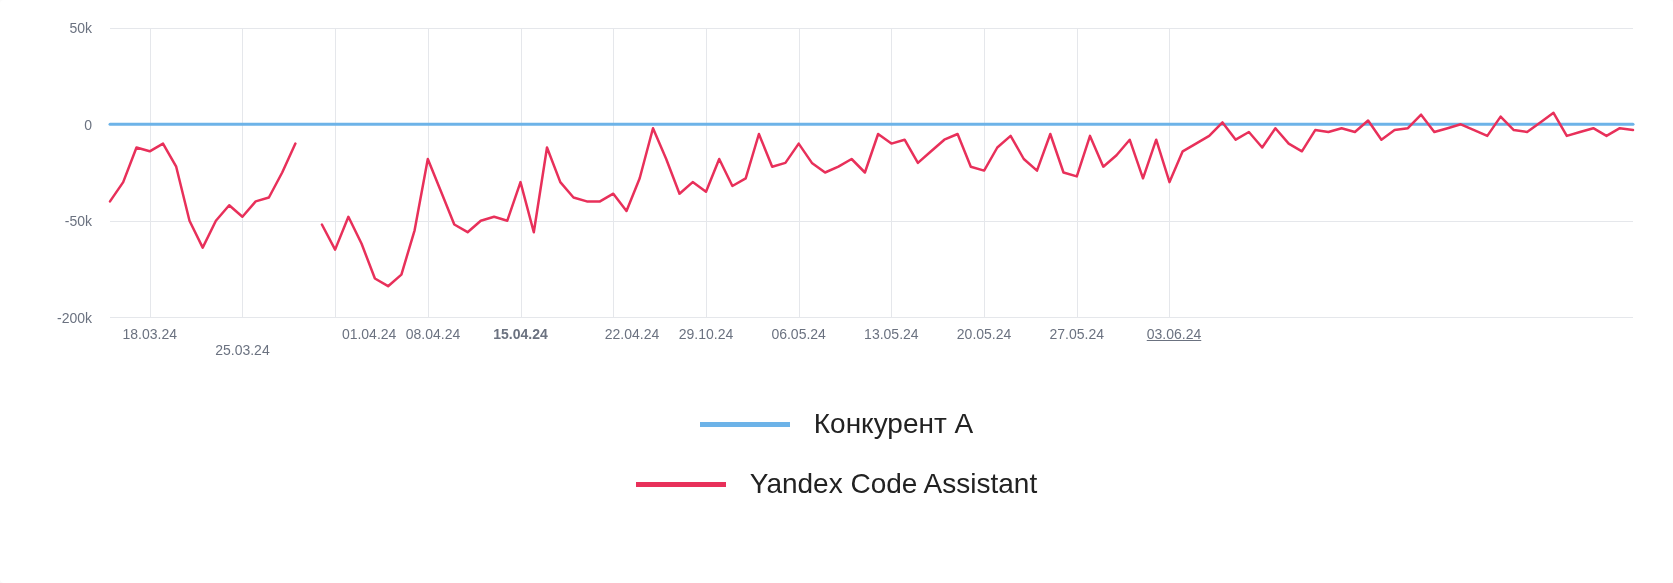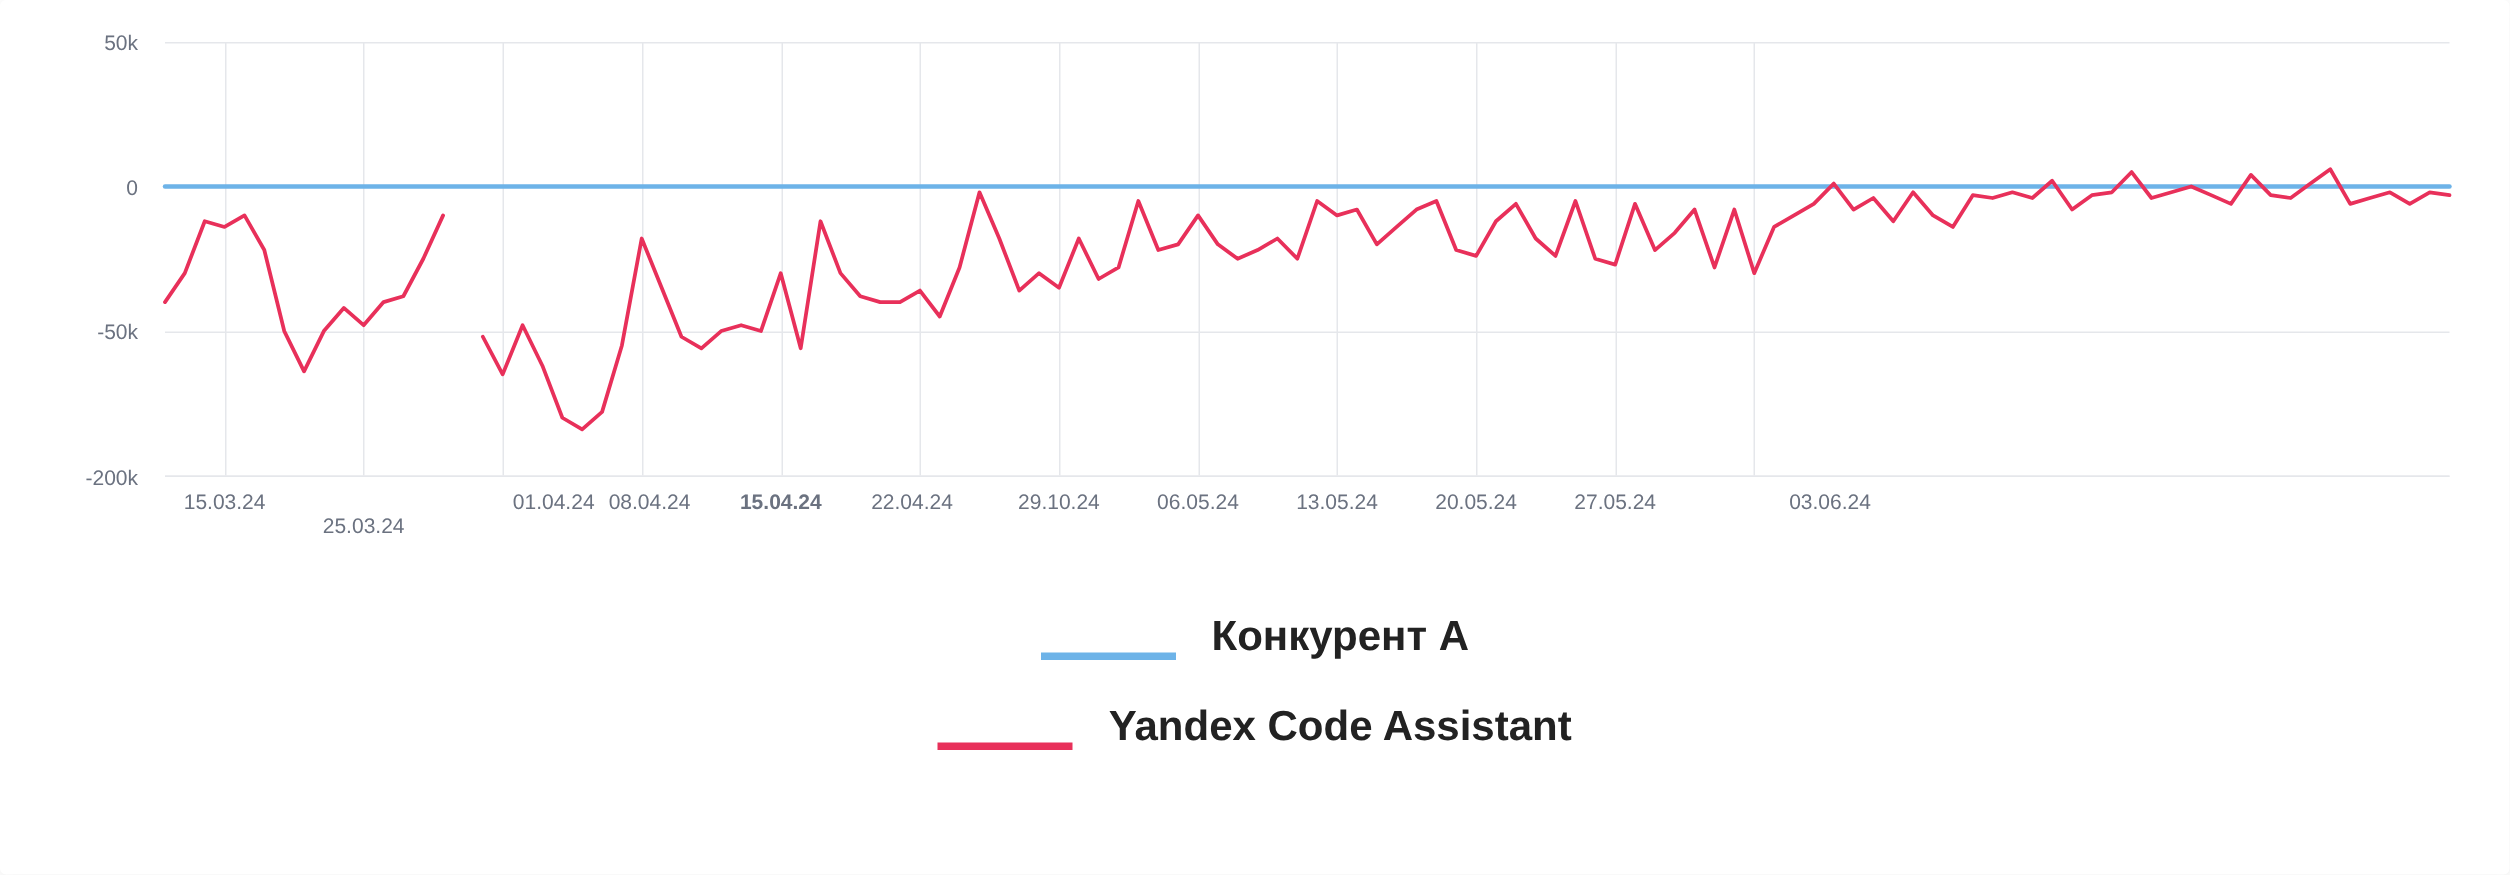--- a/index.html
+++ b/index.html
@@ -83,23 +83,22 @@
   }
   .legend {
     margin-top: 50px;
     display: flex;
     flex-direction: column;
     align-items: center;
     gap: 28px;
   }
   .legend-row {
     display: flex;
-    align-items: flex-end;
+    align-items: center;
     gap: 24px;
-    font-weight: bold;
   }
   .legend-line {
     width: 90px;
     height: 0;
     border-top-width: 5px;
     border-top-style: solid;
   }
   .legend-label {
     font-size: 28px;
     color: #222;
@@ -135,32 +134,32 @@
         <div class="grid-v" style="left: 874.07px;"></div>
         <div class="grid-v" style="left: 966.774px;"></div>
         <div class="grid-v" style="left: 1059.48px;"></div>
         <svg class="lines" id="lines" preserveAspectRatio="none" viewBox="0 0 1523 289">
           <path d="M0.0 96.3 L16.9 96.3 L33.8 96.3 L50.8 96.3 L67.7 96.3 L84.6 96.3 L101.5 96.3 L118.5 96.3 L135.4 96.3 L152.3 96.3 L169.2 96.3 L186.1 96.3 L203.1 96.3 L220.0 96.3 L236.9 96.3 L253.8 96.3 L270.8 96.3 L287.7 96.3 L304.6 96.3 L321.5 96.3 L338.4 96.3 L355.4 96.3 L372.3 96.3 L389.2 96.3 L406.1 96.3 L423.1 96.3 L440.0 96.3 L456.9 96.3 L473.8 96.3 L490.7 96.3 L507.7 96.3 L524.6 96.3 L541.5 96.3 L558.4 96.3 L575.4 96.3 L592.3 96.3 L609.2 96.3 L626.1 96.3 L643.0 96.3 L660.0 96.3 L676.9 96.3 L693.8 96.3 L710.7 96.3 L727.7 96.3 L744.6 96.3 L761.5 96.3 L778.4 96.3 L795.3 96.3 L812.3 96.3 L829.2 96.3 L846.1 96.3 L863.0 96.3 L880.0 96.3 L896.9 96.3 L913.8 96.3 L930.7 96.3 L947.6 96.3 L964.6 96.3 L981.5 96.3 L998.4 96.3 L1015.3 96.3 L1032.3 96.3 L1049.2 96.3 L1066.1 96.3 L1083.0 96.3 L1099.9 96.3 L1116.9 96.3 L1133.8 96.3 L1150.7 96.3 L1167.6 96.3 L1184.6 96.3 L1201.5 96.3 L1218.4 96.3 L1235.3 96.3 L1252.2 96.3 L1269.2 96.3 L1286.1 96.3 L1303.0 96.3 L1319.9 96.3 L1336.9 96.3 L1353.8 96.3 L1370.7 96.3 L1387.6 96.3 L1404.5 96.3 L1421.5 96.3 L1438.4 96.3 L1455.3 96.3 L1472.2 96.3 L1489.2 96.3 L1506.1 96.3 L1523.0 96.3 " fill="none" stroke="#6db3e8" stroke-width="3" stroke-linejoin="round" stroke-linecap="round"></path>
           <path d="M0.0 173.4 L13.2 154.1 L26.5 119.5 L39.7 123.3 L53.0 115.6 L66.2 138.7 L79.5 192.7 L92.7 219.6 L105.9 192.7 L119.2 177.3 L132.4 188.8 L145.7 173.4 L158.9 169.5 L172.2 144.5 L185.4 115.6 M211.9 196.5 L225.1 221.6 L238.4 188.8 L251.6 215.8 L264.9 250.5 L278.1 258.2 L291.4 246.6 L304.6 202.3 L317.8 131.0 L331.1 163.8 L344.3 196.5 L357.6 204.2 L370.8 192.7 L384.1 188.8 L397.3 192.7 L410.5 154.1 L423.8 204.2 L437.0 119.5 L450.3 154.1 L463.5 169.5 L476.8 173.4 L490.0 173.4 L503.3 165.7 L516.5 183.0 L529.7 150.3 L543.0 100.2 L556.2 131.0 L569.5 165.7 L582.7 154.1 L596.0 163.8 L609.2 131.0 L622.4 158.0 L635.7 150.3 L648.9 106.0 L662.2 138.7 L675.4 134.9 L688.7 115.6 L701.9 134.9 L715.1 144.5 L728.4 138.7 L741.6 131.0 L754.9 144.5 L768.1 106.0 L781.4 115.6 L794.6 111.7 L807.9 134.9 L821.1 123.3 L834.3 111.7 L847.6 106.0 L860.8 138.7 L874.1 142.6 L887.3 119.5 L900.6 107.9 L913.8 131.0 L927.0 142.6 L940.3 106.0 L953.5 144.5 L966.8 148.4 L980.0 107.9 L993.3 138.7 L1006.5 127.2 L1019.7 111.7 L1033.0 150.3 L1046.2 111.7 L1059.5 154.1 L1072.7 123.3 L1086.0 115.6 L1099.2 107.9 L1112.5 94.4 L1125.7 111.7 L1138.9 104.0 L1152.2 119.5 L1165.4 100.2 L1178.7 115.6 L1191.9 123.3 L1205.2 102.1 L1218.4 104.0 L1231.6 100.2 L1244.9 104.0 L1258.1 92.5 L1271.4 111.7 L1284.6 102.1 L1297.9 100.2 L1311.1 86.7 L1324.3 104.0 L1337.6 100.2 L1350.8 96.3 L1364.1 102.1 L1377.3 107.9 L1390.6 88.6 L1403.8 102.1 L1417.1 104.0 L1430.3 94.4 L1443.5 84.8 L1456.8 107.9 L1470.0 104.0 L1483.3 100.2 L1496.5 107.9 L1509.8 100.2 L1523.0 102.1 " fill="none" stroke="#e8305a" stroke-width="2.5" stroke-linejoin="round" stroke-linecap="round"></path>
         </svg>
     </div>
 
     <div class="x-labels" id="xlabels">
-        <div class="x-tick" style="left: 39.7304px;">15.03.24</div>
+        <div class="x-tick" style="left: 39.7304px;">18.03.24</div>
         <div class="x-tick" style="left: 132.435px; margin-top: 16px;">25.03.24</div>
         <div class="x-tick" style="left: 225.139px; margin-left: 34px;">01.04.24</div>
         <div class="x-tick" style="left: 323px;">08.04.24</div>
         <div class="x-tick" style="left: 410.548px; font-weight: bold;">15.04.24</div>
-        <div class="x-tick" style="left: 498px;">22.04.24</div>
+        <div class="x-tick" style="left: 522px;">22.04.24</div>
         <div class="x-tick" style="left: 595.957px;">29.10.24</div>
         <div class="x-tick" style="left: 688.661px;">06.05.24</div>
         <div class="x-tick" style="left: 781.365px;">13.05.24</div>
         <div class="x-tick" style="left: 874.07px;">20.05.24</div>
         <div class="x-tick" style="left: 966.774px;">27.05.24</div>
-        <div class="x-tick" style="left: 1110px;">03.06.24</div>
+        <div class="x-tick" style="left: 1064px; text-decoration: underline;">03.06.24</div>
       </div>
   </div>
 
   <div class="legend">
     <div class="legend-row">
       <div class="legend-line" style="border-color:#6db3e8"></div>
       <div class="legend-label">Конкурент A</div>
     </div>
     <div class="legend-row">
       <div class="legend-line" style="border-color:#e8305a"></div>

